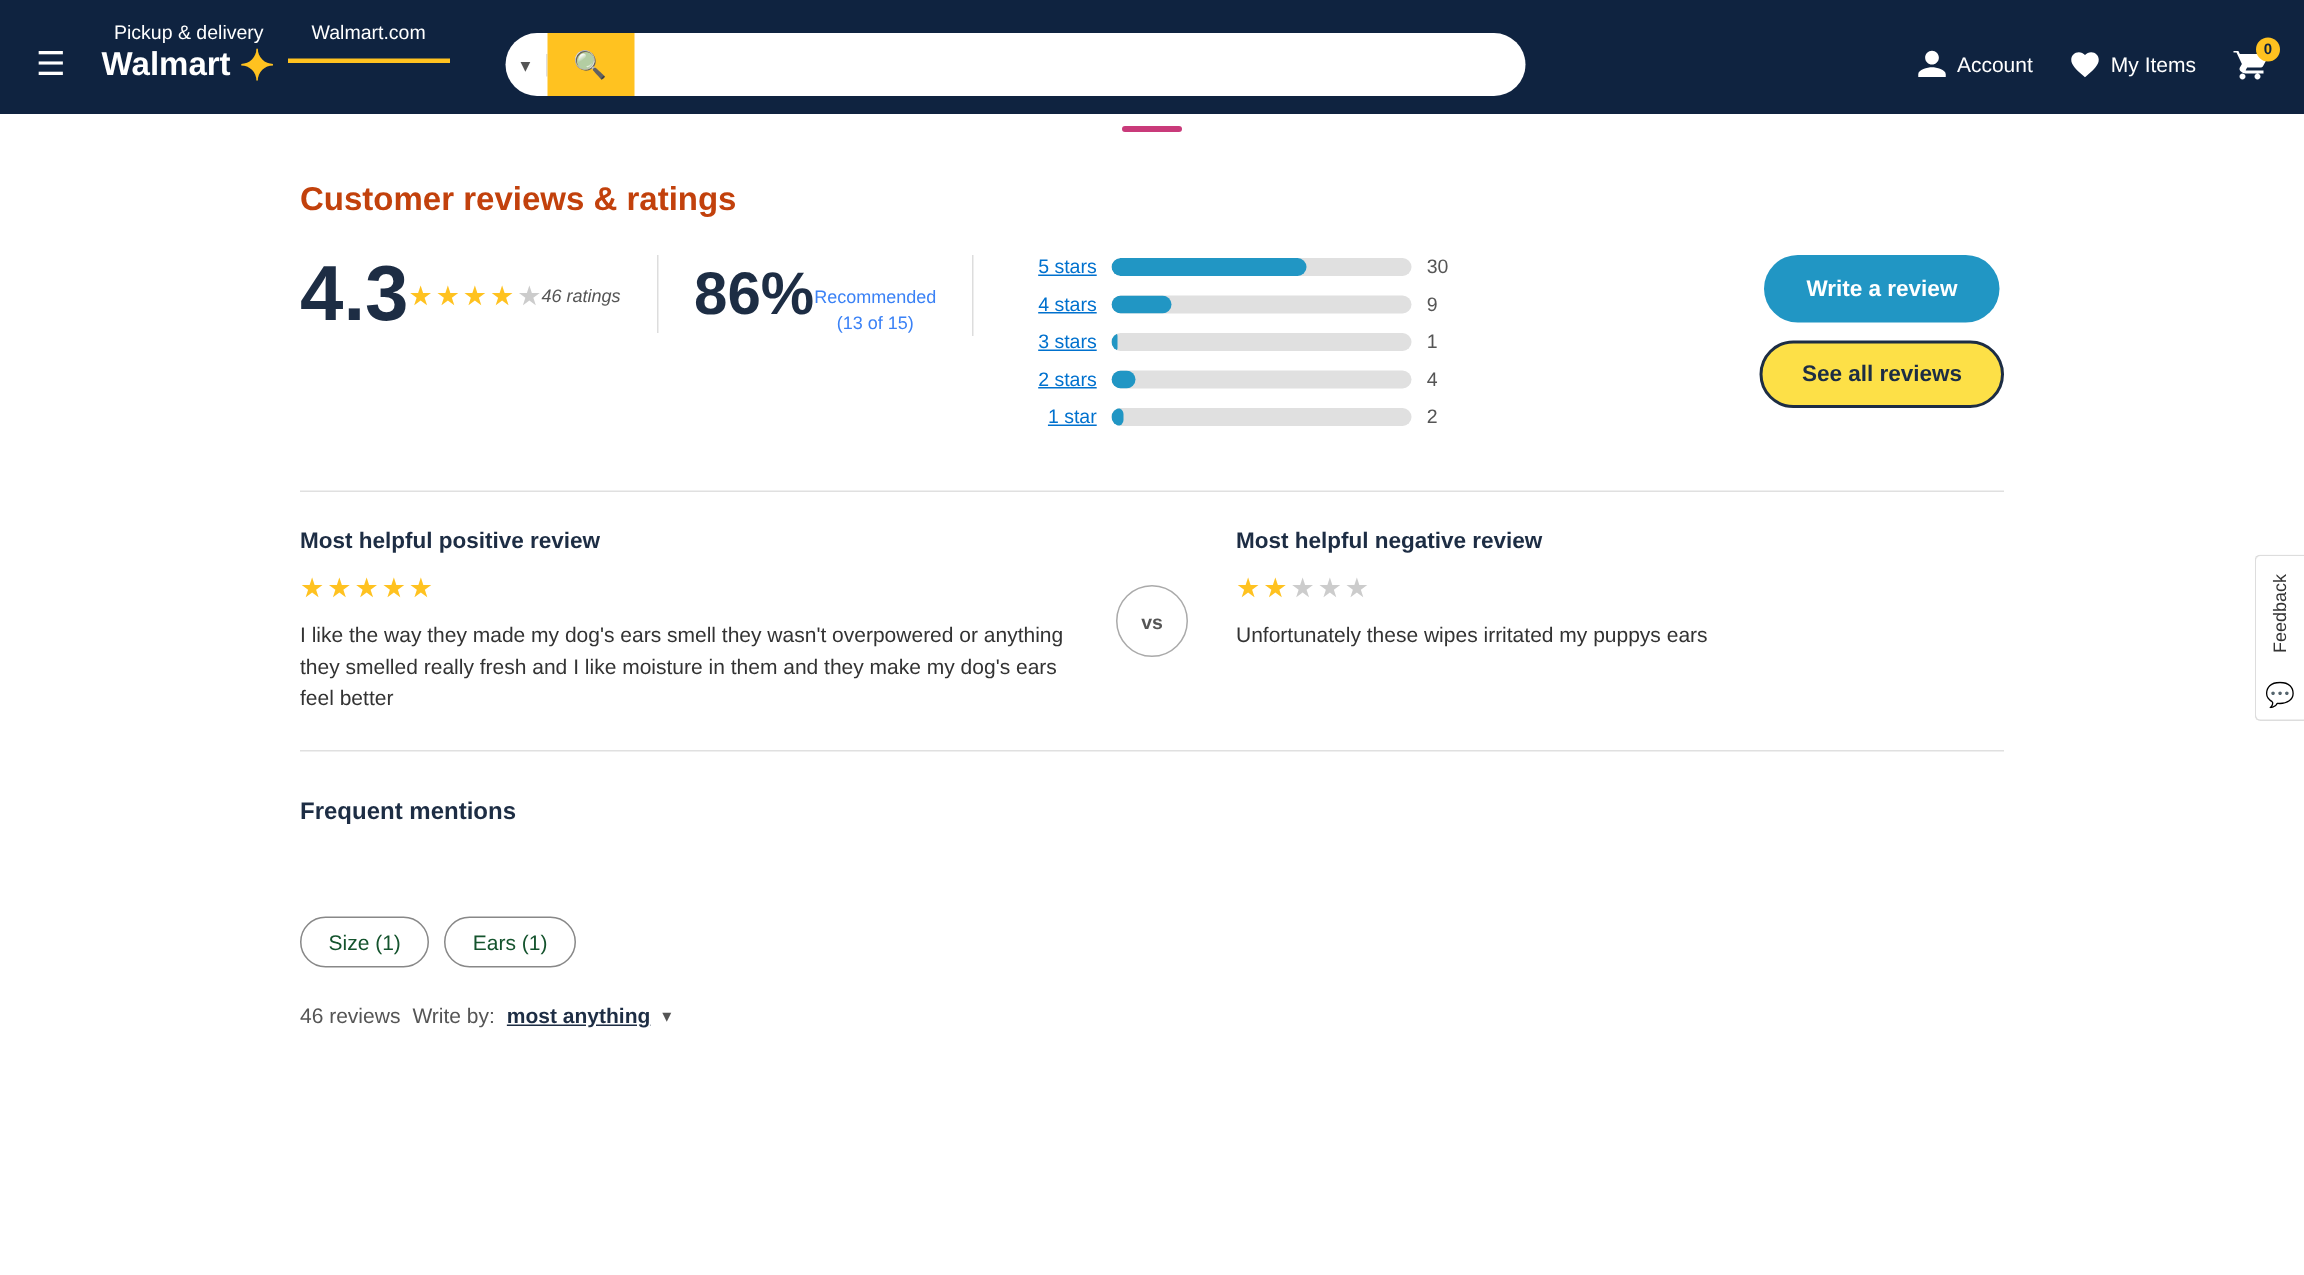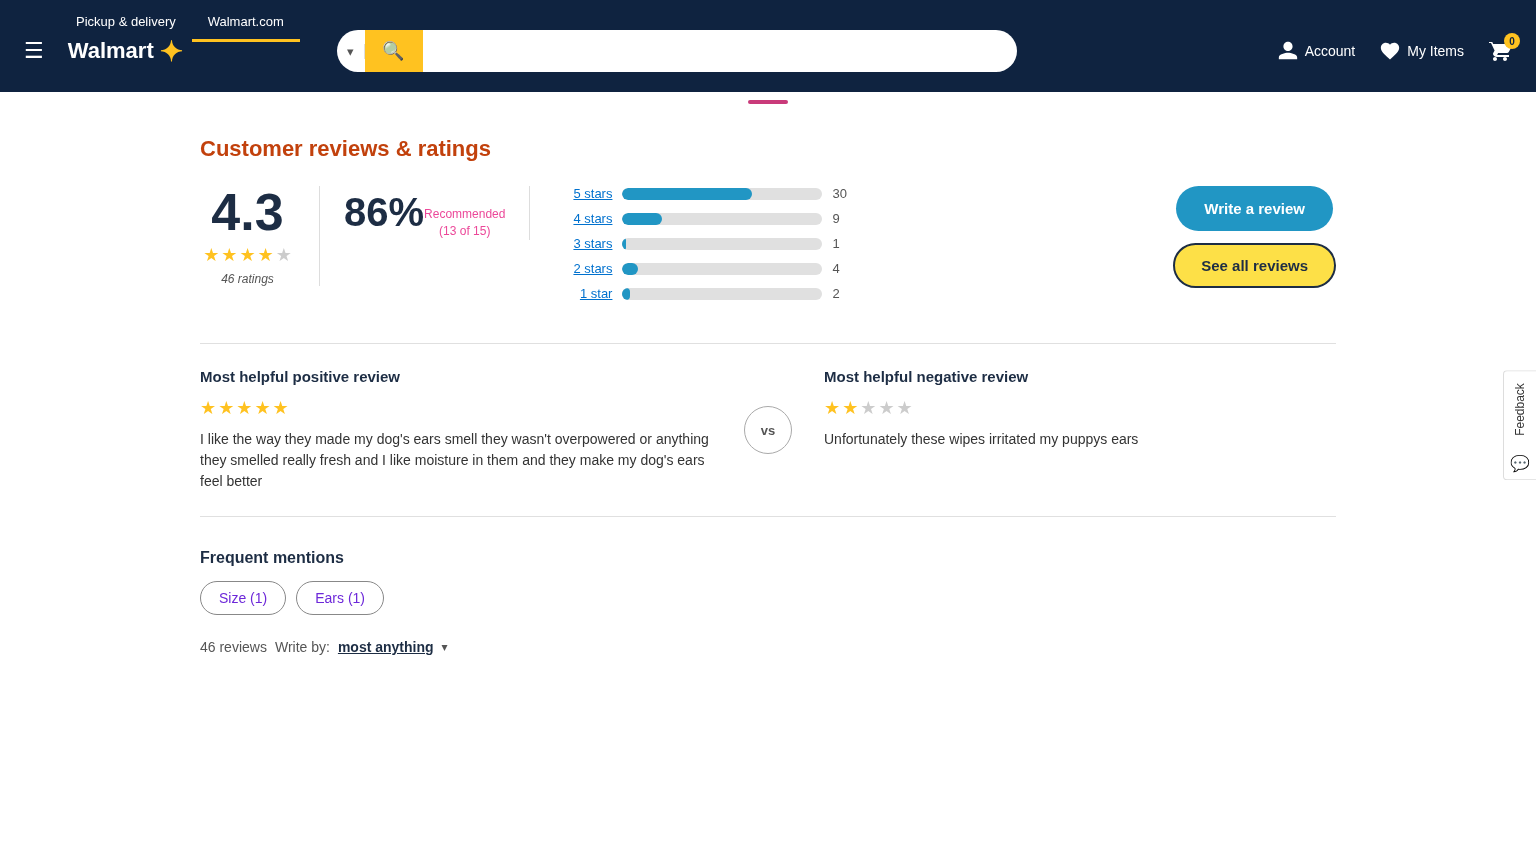--- a/index.html
+++ b/index.html
@@ -4,21 +4,21 @@
   <style>
     * { box-sizing: border-box; margin: 0; padding: 0; }
     body { font-family: Arial, sans-serif; background: #fff; color: #1d2d44; }
 
     
     .header {
       background: #0f2340;
       display: flex;
       align-items: center;
       padding: 0 24px;
-      height: 92px;
+      height: 76px;
       gap: 16px;
       position: relative;
     }
     .header-nav-tabs {
       position: absolute;
       top: 0; left: 60px;
       display: flex;
       gap: 0;
     }
     .nav-tab {
@@ -148,21 +148,21 @@
 
     .ratings-overview {
       display: flex;
       align-items: flex-start;
       gap: 0;
       margin-bottom: 32px;
     }
 
     .overall-score {
       display: flex;
-      flex-direction: column;
+      flex-direction: row;
       align-items: center;
       min-width: 120px;
       padding-right: 24px;
       border-right: 1px solid #ddd;
     }
     .big-score {
       font-size: 52px;
       font-weight: bold;
       line-height: 1;
       color: #1d2d44;
@@ -189,21 +189,21 @@
       padding: 0 24px;
       border-right: 1px solid #ddd;
     }
     .rec-percent {
       font-size: 40px;
       font-weight: bold;
       color: #1d2d44;
     }
     .rec-text {
       font-size: 12px;
-      color: #ec4899;
+      color: #3b82f6;
       text-align: center;
       line-height: 1.4;
       margin-top: 20px;
     }
 
     .bar-chart {
       flex: 1;
       padding: 0 32px;
     }
     .bar-row {
@@ -326,21 +326,22 @@
       gap: 10px;
       flex-wrap: wrap;
     }
     .mention-tag {
       border: 1px solid #888;
       border-radius: 20px;
       padding: 8px 18px;
       font-size: 14px;
       cursor: pointer;
       background: #fff;
-      color: #6d28d9;
+      color: #14532d;
+      margin-top: 46px;
     }
 
     
     .reviews-meta {
       display: flex;
       align-items: center;
       gap: 8px;
       font-size: 14px;
       color: #555;
       margin-top: 12px;

